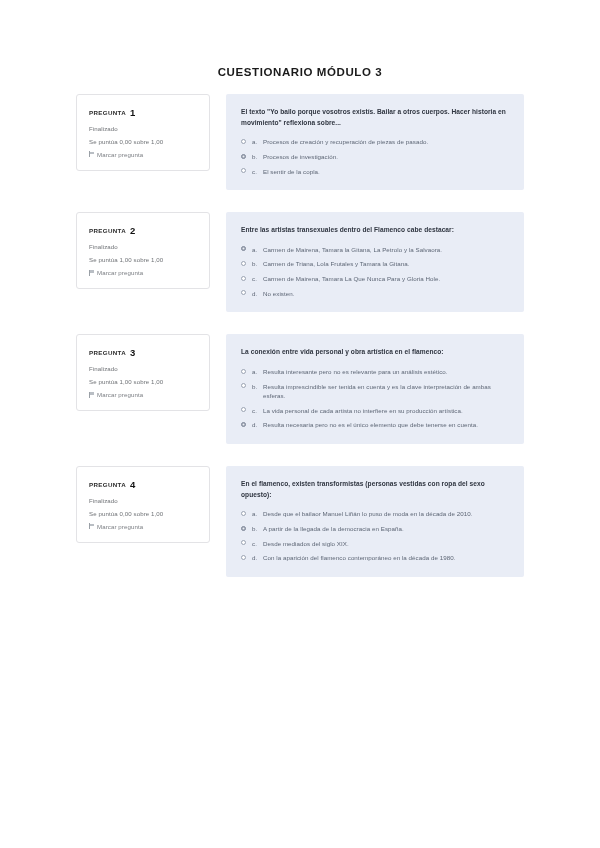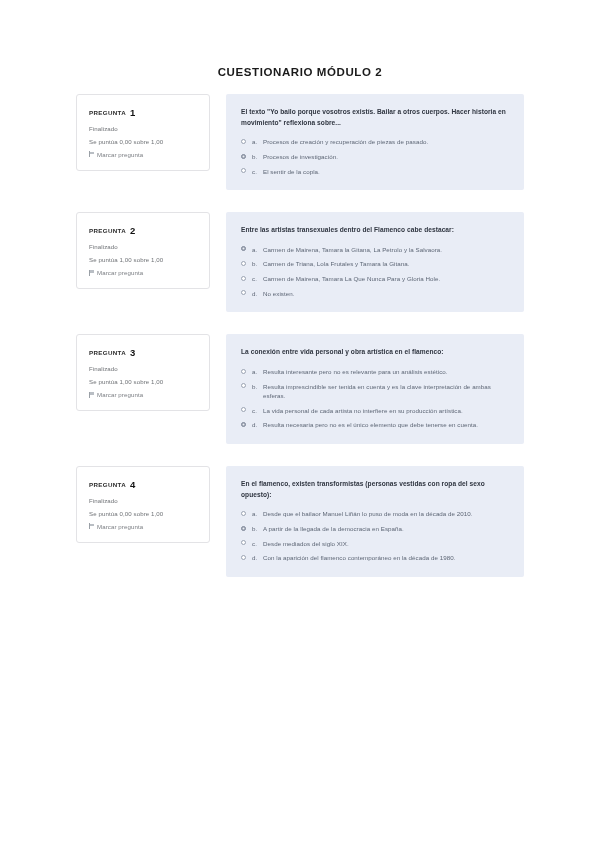--- a/index.html
+++ b/index.html
@@ -171,21 +171,21 @@
   }
   .ans-text {
     flex: 1 1 auto;
   }
 </style>
 </head>
 <body>
 
 <div class="page">
 
-  <h1 class="doc-title">CUESTIONARIO MÓDULO 2</h1>
+  <h1 class="doc-title">CUESTIONARIO MÓDULO 3</h1>
 
   <div class="quiz">
 
     <div class="qblock">
       <div class="qinfo">
         <div class="qinfo-head">
           <span>PREGUNTA</span><span class="qinfo-num">1</span>
         </div>
         <div class="qinfo-line">Finalizado</div>
         <div class="qinfo-line">Se puntúa 0,00 sobre 1,00</div>

